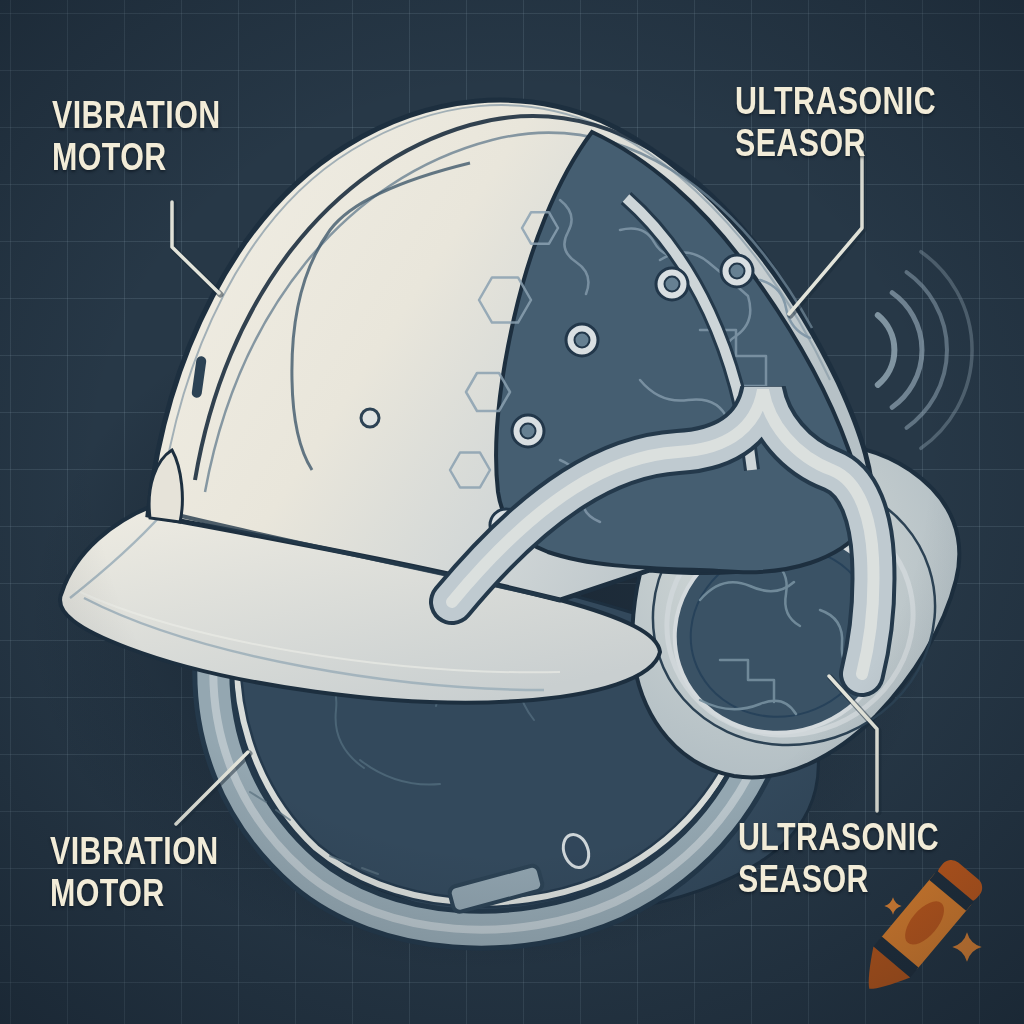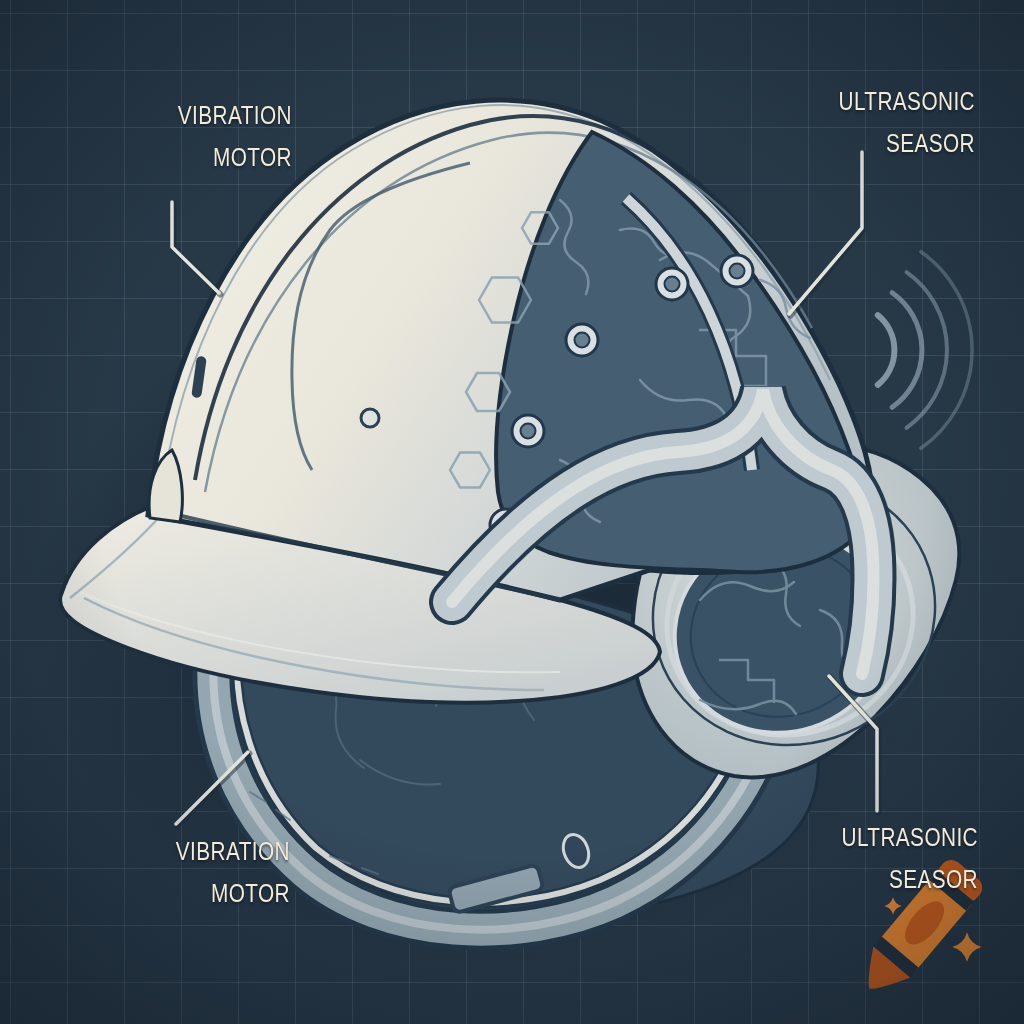--- a/index.html
+++ b/index.html
@@ -12,22 +12,22 @@
     background-size:57px 57px;
     background-position:10px 13px;
     font-family:"Liberation Sans", sans-serif;
   }
   #vignette{
     position:absolute;inset:0;pointer-events:none;z-index:5;
     background:radial-gradient(ellipse 78% 72% at 50% 46%, rgba(0,0,0,0) 52%, rgba(9,17,27,.42) 100%);
   }
   svg{position:absolute;left:0;top:0;z-index:2;}
   .label{
-    position:absolute;width:300px;text-align:right;z-index:6;
-    font-weight:400;font-size:26px;line-height:42px;
+    position:absolute;width:300px;text-align:left;z-index:6;
+    font-weight:700;font-size:38px;line-height:42px;
     color:#f2ecd8;letter-spacing:.5px;
     text-shadow:0 2px 3px rgba(8,16,26,.55), 0 0 1px rgba(8,16,26,.35);
   }
   .lline{transform:scaleX(.8);}
   .trace{fill:none;stroke-linecap:round;stroke-linejoin:round;}
 </style>
 </head>
 <body>
 
 <div id="stage">

